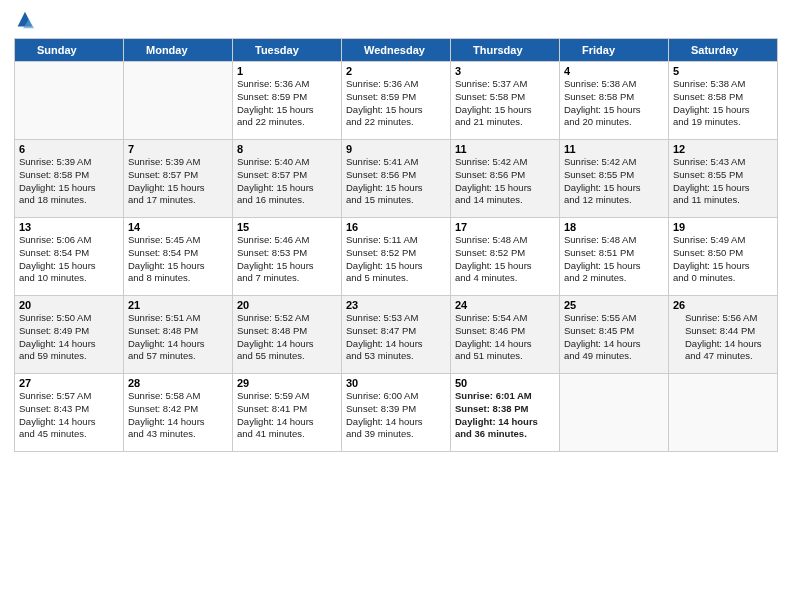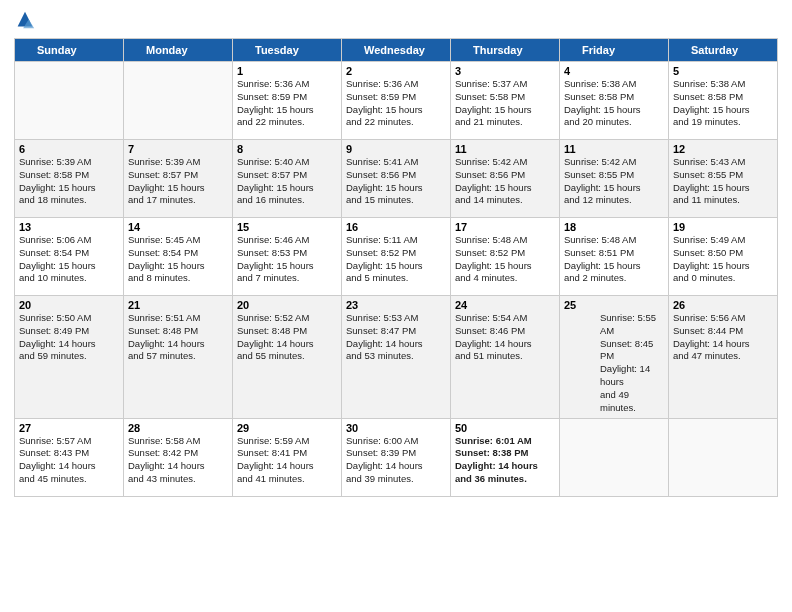--- a/index.html
+++ b/index.html
@@ -305,28 +305,28 @@
           </td>
           <td>
             <span class="day-num">24</span>
             <div class="day-detail" style="white-space: pre-line;">Sunrise: 5:54 AM
 Sunset: 8:46 PM
 Daylight: 14 hours
 and 51 minutes.</div>
           </td>
           <td>
             <span class="day-num">25</span>
-            <div class="day-detail" style="white-space: pre-line; margin-left: 36px;">Sunrise: 5:55 AM
+            <div class="day-detail" style="white-space: pre-line;">Sunrise: 5:55 AM
 Sunset: 8:45 PM
 Daylight: 14 hours
 and 49 minutes.</div>
           </td>
           <td>
             <span class="day-num">26</span>
-            <div class="day-detail" style="white-space: pre-line;">Sunrise: 5:56 AM
+            <div class="day-detail" style="white-space: pre-line; margin-left: 12px;">Sunrise: 5:56 AM
 Sunset: 8:44 PM
 Daylight: 14 hours
 and 47 minutes.</div>
           </td>
         </tr>
         <tr>
           <td>
             <span class="day-num">27</span>
             <div class="day-detail" style="white-space: pre-line;">Sunrise: 5:57 AM
 Sunset: 8:43 PM

